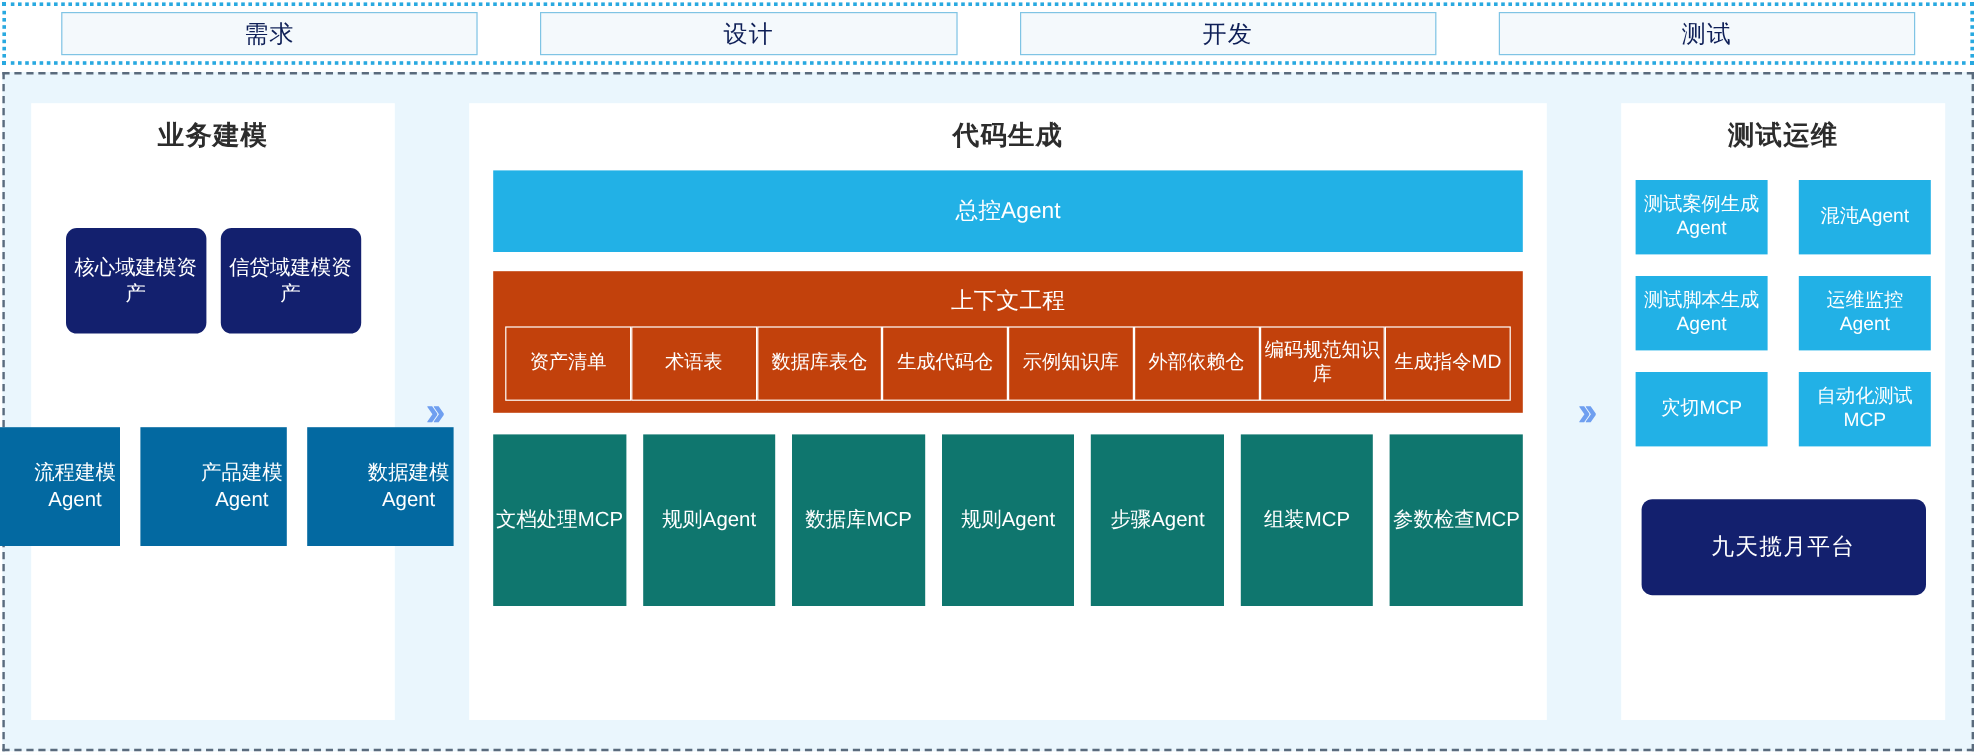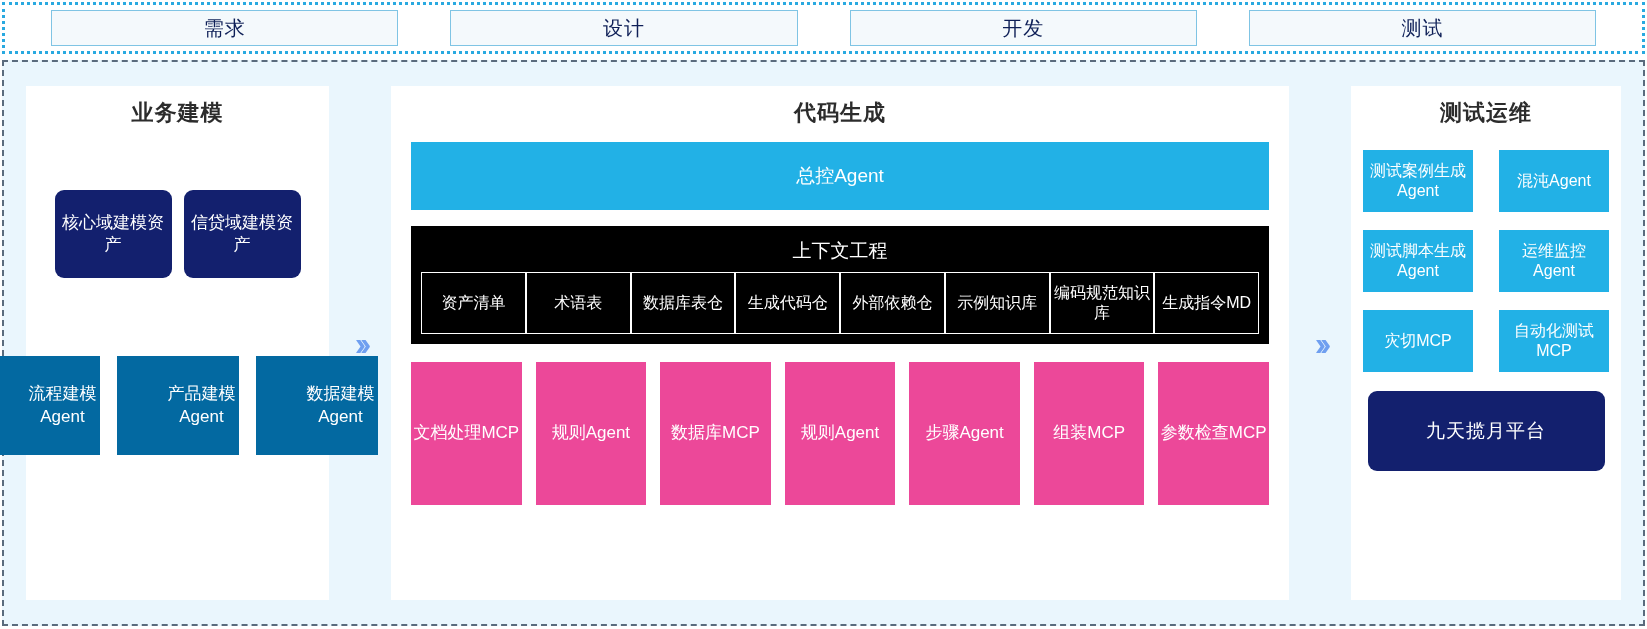--- a/index.html
+++ b/index.html
@@ -153,21 +153,21 @@
     height: 68px;
     background: #22b1e6;
     color: #ffffff;
     font-size: 19px;
     display: flex;
     align-items: center;
     justify-content: center;
   }
   .context-block {
     margin-top: 16px;
-    background: #000000;
+    background: #c2410c;
     padding: 8px 10px 10px 10px;
     box-sizing: border-box;
   }
   .context-title {
     color: #ffffff;
     font-size: 19px;
     text-align: center;
     margin: 4px 0 8px 0;
   }
   .context-items {
@@ -190,21 +190,21 @@
   }
   .tool-row {
     margin-top: 18px;
     display: flex;
     justify-content: space-between;
     gap: 14px;
   }
   .tool-card {
     flex: 1 1 0;
     height: 143px;
-    background: #ec4899;
+    background: #0f766e;
     color: #ffffff;
     font-size: 17px;
     line-height: 1.3;
     display: flex;
     align-items: center;
     justify-content: center;
     text-align: center;
     white-space: nowrap;
   }
   .tool-card.wrap { white-space: normal; }
@@ -224,21 +224,21 @@
     font-size: 16px;
     line-height: 1.25;
     display: flex;
     align-items: center;
     justify-content: center;
     text-align: center;
     padding: 0 3px;
     box-sizing: border-box;
   }
   .platform-card {
-    margin-top: 19px;
+    margin-top: 44px;
     width: 237px;
     height: 80px;
     background: #13206e;
     border-radius: 9px;
     color: #ffffff;
     font-size: 19px;
     display: flex;
     align-items: center;
     justify-content: center;
     letter-spacing: 1px;
@@ -282,22 +282,22 @@
 
         <div class="master-agent">总控Agent</div>
 
         <div class="context-block">
           <div class="context-title">上下文工程</div>
           <div class="context-items">
             <div class="context-item">资产清单</div>
             <div class="context-item">术语表</div>
             <div class="context-item">数据库表仓</div>
             <div class="context-item">生成代码仓</div>
+            <div class="context-item">示例知识库</div>
             <div class="context-item">外部依赖仓</div>
-            <div class="context-item">示例知识库</div>
             <div class="context-item">编码规范知识库</div>
             <div class="context-item">生成指令MD</div>
           </div>
         </div>
 
         <div class="tool-row">
           <div class="tool-card wrap">文档处理MCP</div>
           <div class="tool-card">规则Agent</div>
           <div class="tool-card wrap">数据库MCP</div>
           <div class="tool-card">规则Agent</div>

